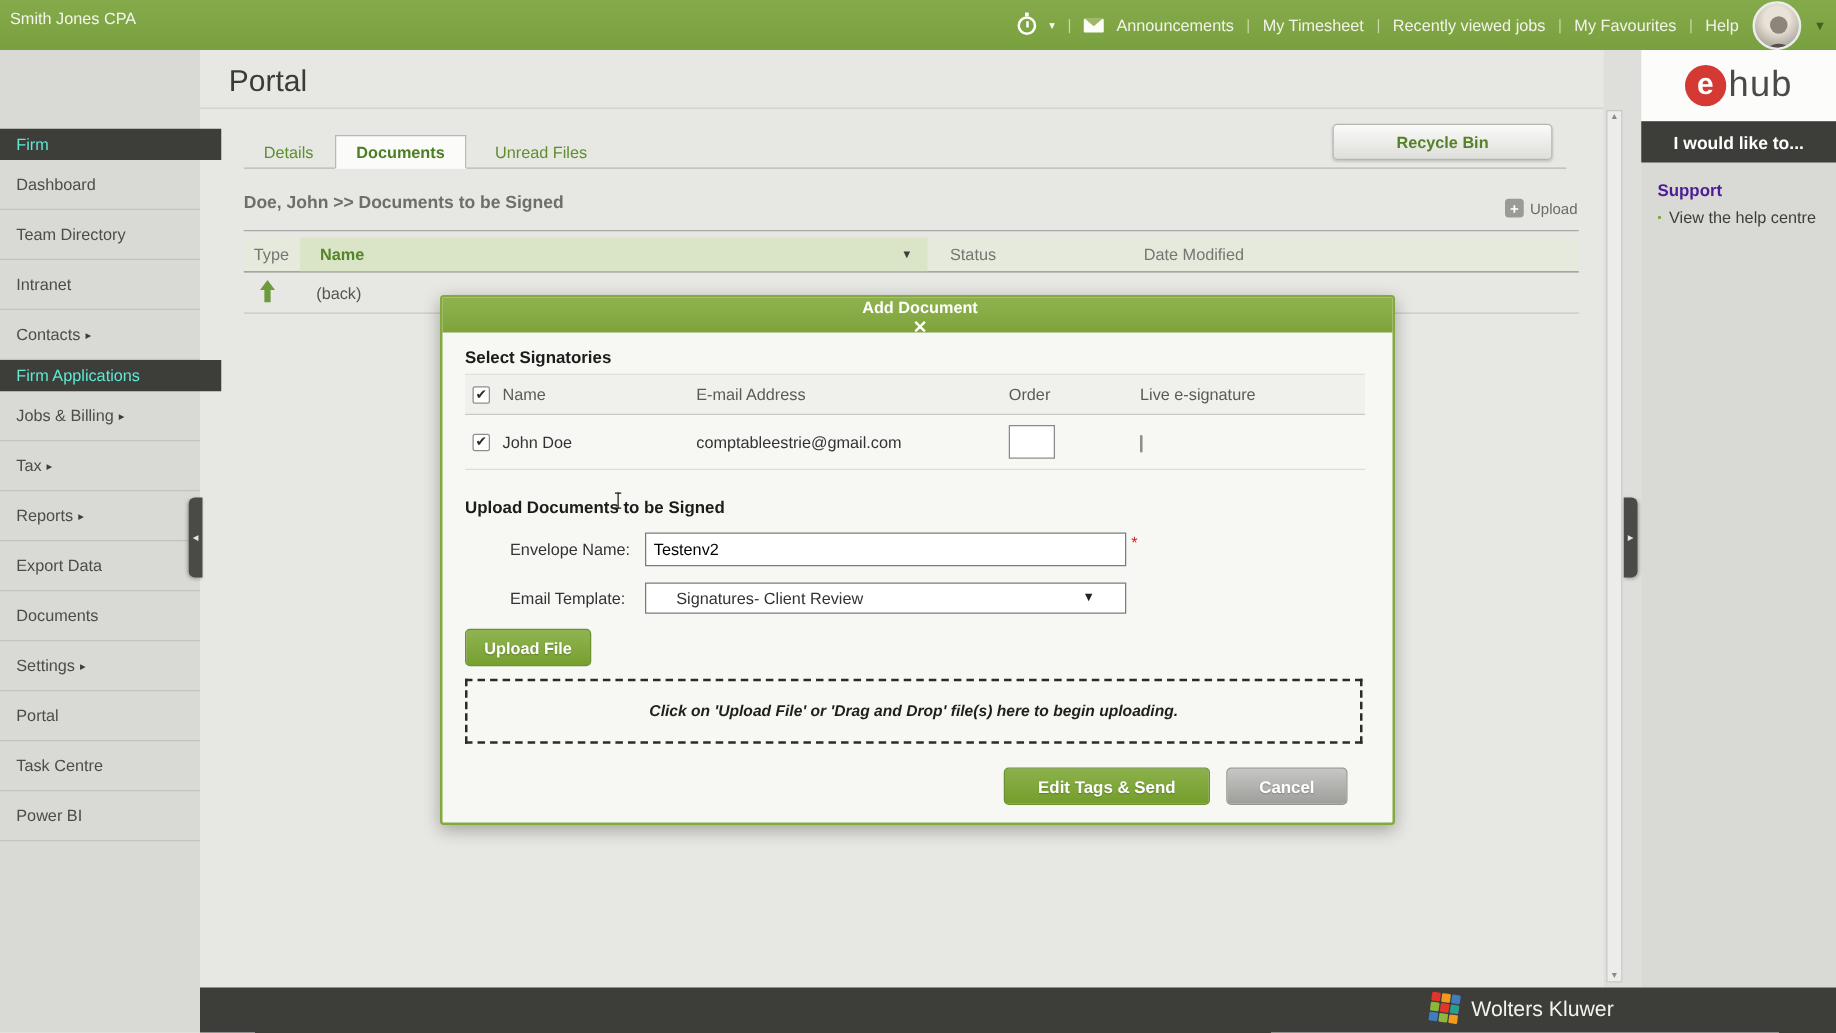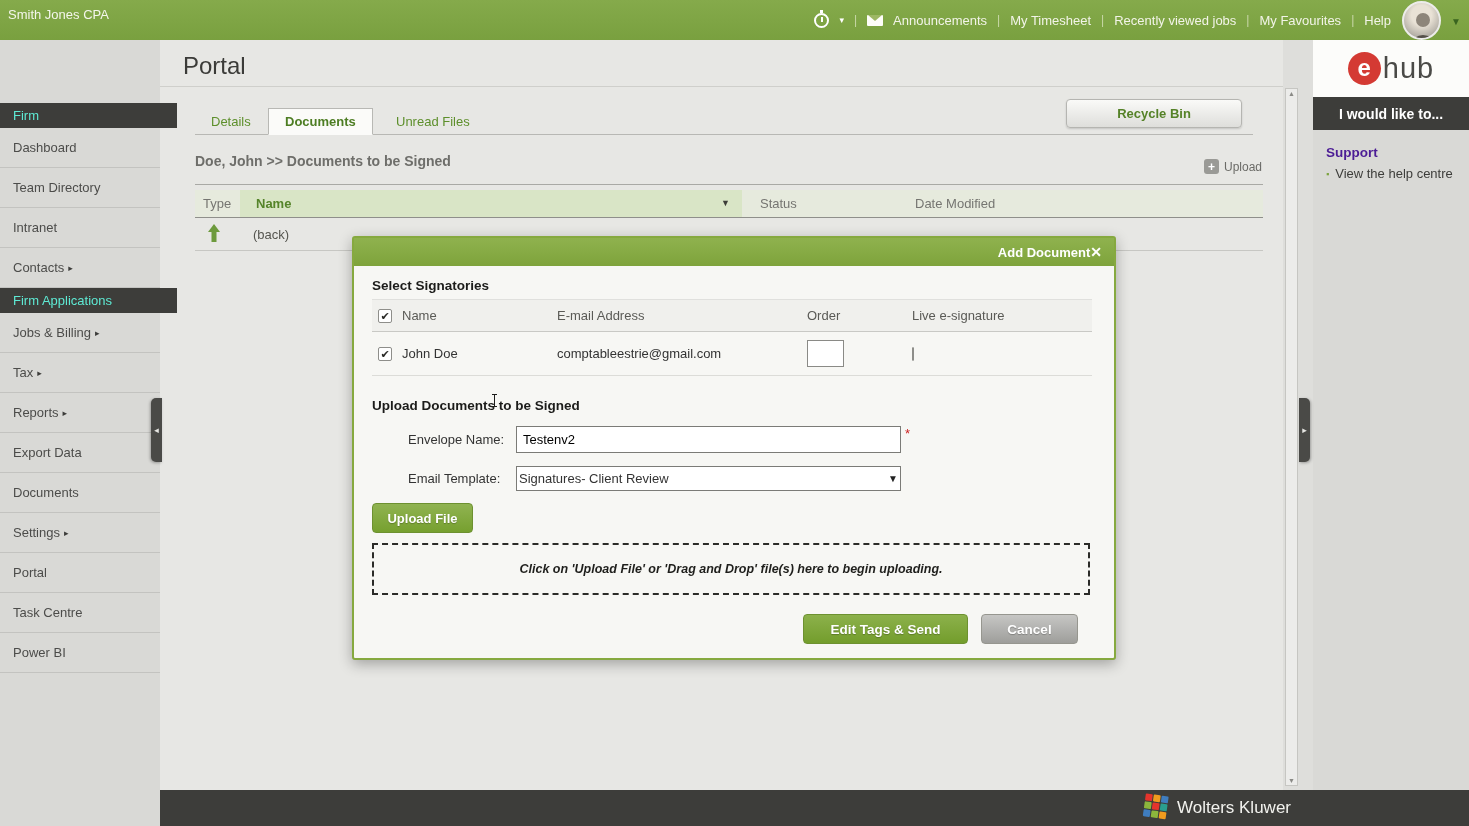--- a/index.html
+++ b/index.html
@@ -59,21 +59,21 @@
   #col-name { position:absolute; left:16px; top:6px; color:#55842a; font-weight:bold; }
   #name-sort { position:absolute; right:12px; top:8px; font-size:9px; color:#3c3c38; }
   #col-status { position:absolute; left:565px; top:6px; }
   #col-date { position:absolute; left:720px; top:6px; }
   #tbl-row { position:absolute; left:35px; top:178px; width:1068px; height:33px; border-bottom:1px solid #c7c7c3; font-size:13px; color:#55554f; }
   #back-label { position:absolute; left:58px; top:9px; }
   #back-icon { position:absolute; left:12px; top:6px; }
 
   
   #modal { position:absolute; left:352px; top:236px; width:764px; height:424px; background:#f7f7f4; border:2px solid #86a93f; border-radius:3px; box-shadow:0 4px 14px rgba(0,0,0,.3); z-index:40; }
-  #modal-header { height:28px; background:linear-gradient(180deg,#8fb24e,#7ea33b); display:flex; align-items:center; justify-content:flex-end; padding:0 12px 0 16px; }
+  #modal-header { height:28px; background:linear-gradient(180deg,#8fb24e,#7ea33b); display:flex; align-items:center; justify-content:flex-start; padding:0 12px 0 16px;flex-direction:column; }
   #modal-title { color:#fff; font-size:13px; font-weight:bold; }
   #modal-close { color:#fff; font-size:14px; font-weight:bold; cursor:pointer; }
   #modal-body { padding:12px 22px 0 18px; position:relative; }
   .section-heading { font-size:13.5px; font-weight:bold; color:#1c1c1a; }
 
   .sig-header { display:flex; align-items:center; height:33px; background:#f0f0ed; border-top:1px solid #e0e0dd; border-bottom:1px solid #c9c9c5; margin-top:6px; font-size:13px; color:#5a5a56; }
   .sig-row { display:flex; align-items:center; height:44px; border-bottom:1px solid #dcdcd8; font-size:13px; color:#333; }
   .c-check { width:30px; display:flex; justify-content:flex-start; padding-left:6px; }
   .c-name { width:155px; }
   .c-email { width:250px; }
@@ -85,21 +85,21 @@
 
   #upload-heading { margin-top:22px; position:relative; }
   .cursor-ibeam { position:absolute; left:122px; top:-4px; width:1px; height:13px; background:#1c1c1a; pointer-events:none; }
   .cursor-ibeam::before, .cursor-ibeam::after { content:""; position:absolute; left:-2px; width:5px; height:1px; background:#1c1c1a; }
   .cursor-ibeam::after { bottom:0; }
 
   .form-row { display:flex; align-items:center; margin-top:13px; font-size:13px; color:#333; }
   .form-label { width:108px; margin-left:36px; }
   #envelope-input { width:385px; height:27px; border:1px solid #7b7b77; background:#fff; font-size:13px; padding:2px 6px; font-family:"Liberation Sans", sans-serif; }
   .required-star { color:#cc1f1f; font-size:13px; margin-left:4px; position:relative; top:-6px; }
-  #template-select { width:385px; height:25px; border:1px solid #7b7b77; background:#fff; display:flex; align-items:center; justify-content:space-between; padding:0 2px; cursor:pointer; }
+  #template-select { width:385px; height:25px; border:1px solid #7b7b77; background:#fff; display:flex; align-items:center; justify-content:space-between; padding:0 24px; cursor:pointer; }
   #template-select .caret2 { font-size:10px; color:#222; }
 
   #upload-file-btn { margin-top:12px; width:101px; height:30px; background:linear-gradient(180deg,#90b351,#76a02f); border:1px solid #6d9130; border-radius:4px; color:#fff; font-weight:bold; font-size:13px; display:flex; align-items:center; justify-content:center; cursor:pointer; text-shadow:0 1px 1px rgba(0,0,0,.25); }
   #dropzone { margin-top:10px; width:718px; height:52px; border:2px dashed #2b2b28; display:flex; align-items:center; justify-content:center; font-size:12.5px; font-style:italic; font-weight:bold; color:#1f1f1c; }
   #modal-actions { margin-top:19px; display:flex; justify-content:flex-end; gap:13px; padding-right:14px; }
   #btn-send { width:165px; height:30px; background:linear-gradient(180deg,#8cb14b,#739d2c); border:1px solid #6d9130; border-radius:4px; color:#fff; font-weight:bold; font-size:13.5px; display:flex; align-items:center; justify-content:center; cursor:pointer; text-shadow:0 1px 1px rgba(0,0,0,.25); }
   #btn-cancel { width:97px; height:30px; background:linear-gradient(180deg,#c6c6c4,#9e9e9b); border:1px solid #96968f; border-radius:4px; color:#fff; font-weight:bold; font-size:13.5px; display:flex; align-items:center; justify-content:center; cursor:pointer; text-shadow:0 1px 1px rgba(0,0,0,.25); }
 
   
   #scroll-strip { position:absolute; left:1283px; top:40px; width:30px; height:750px; background:#dededb; }

